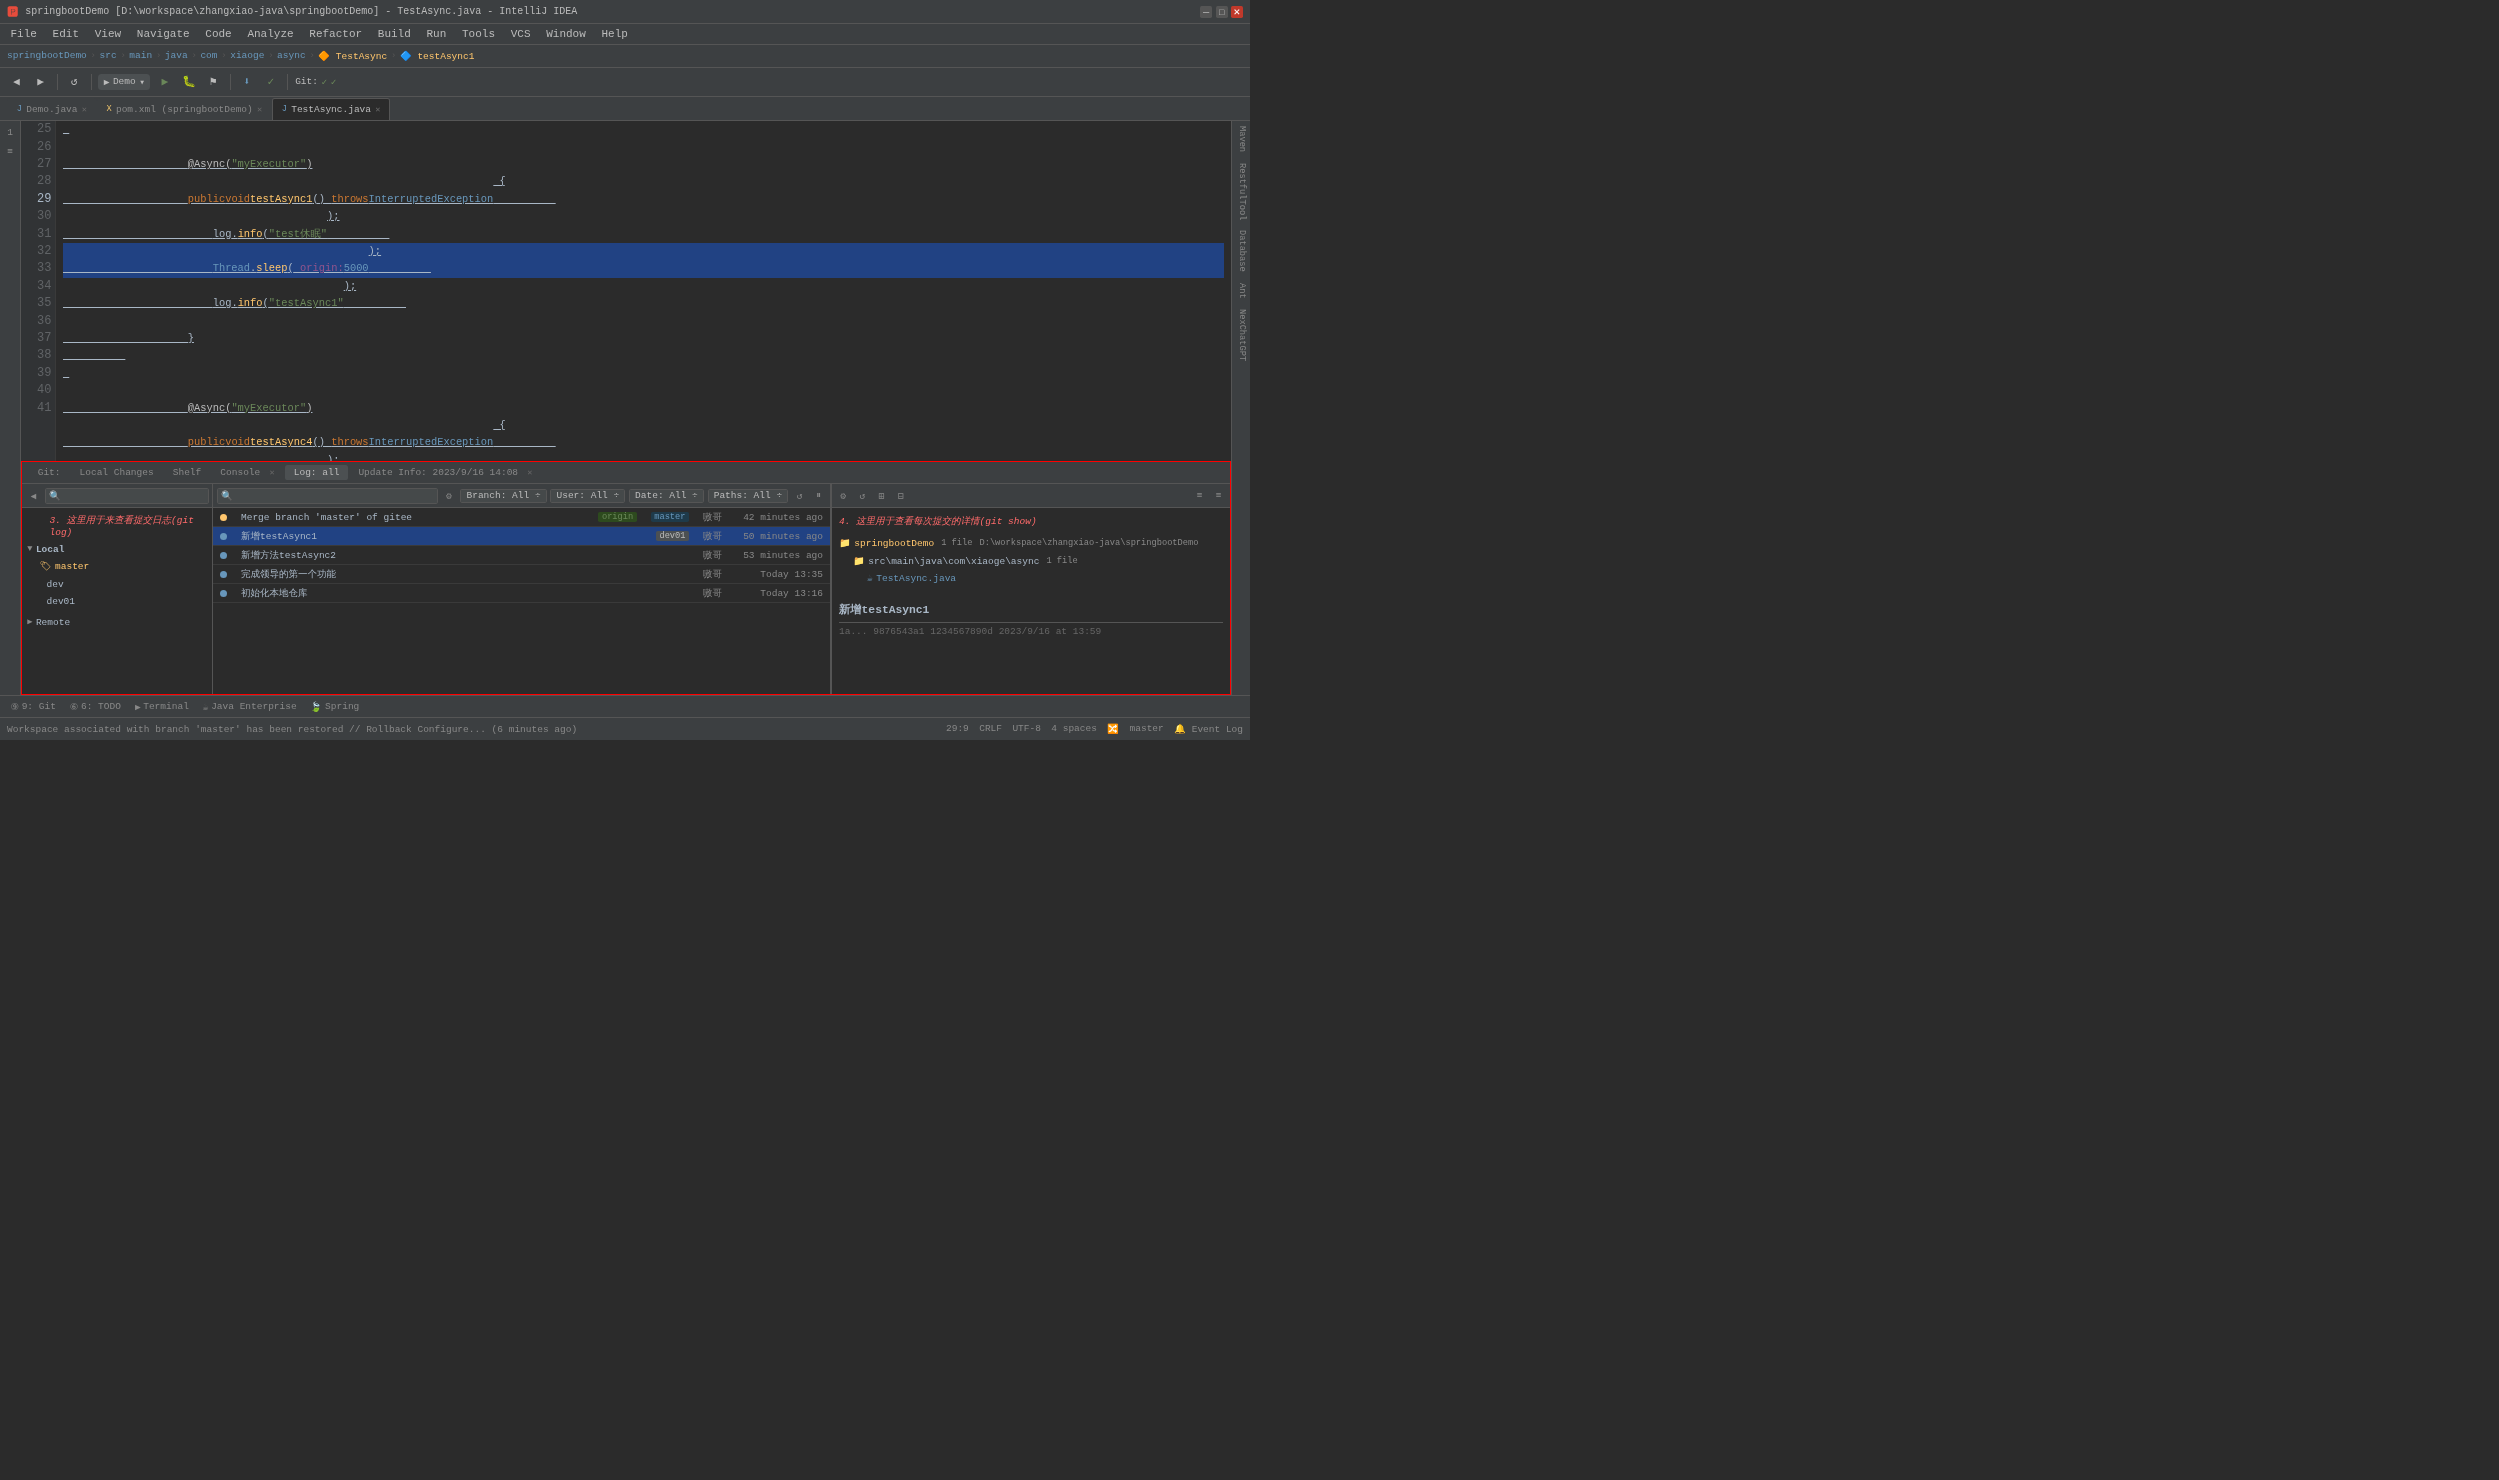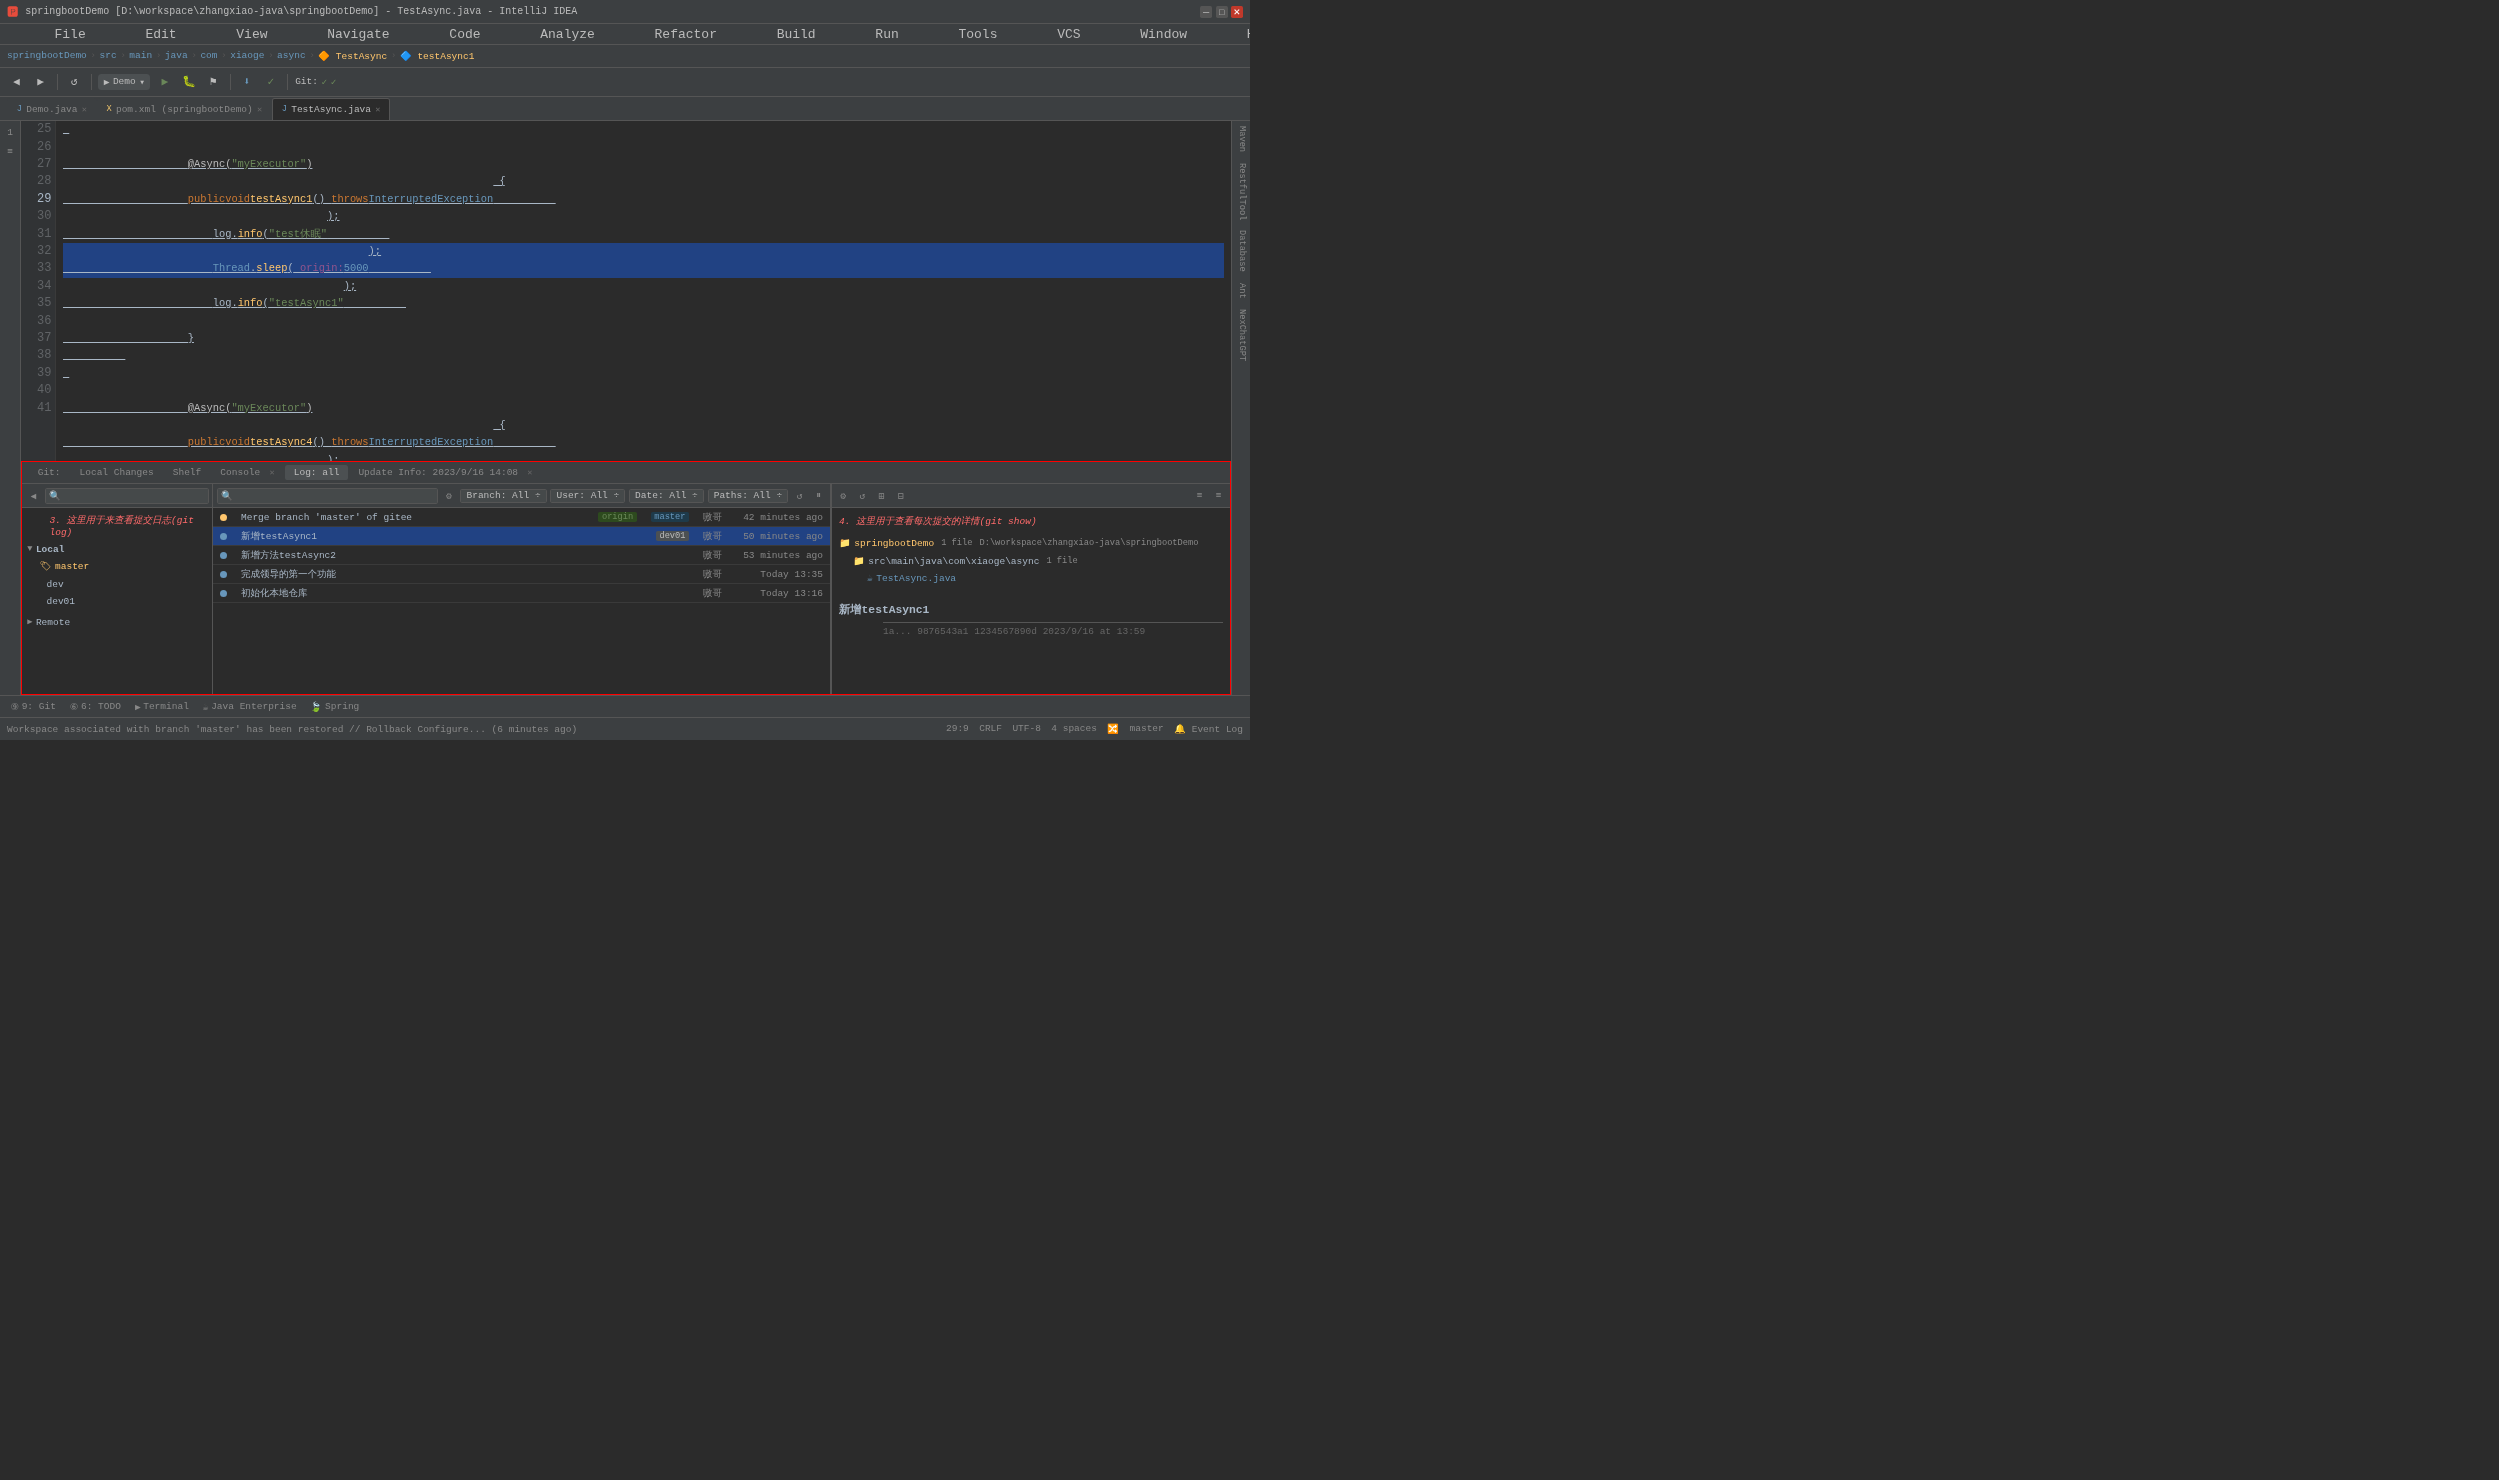--- a/index.html
+++ b/index.html
@@ -55,25 +55,24 @@
       height: 21px;
       background: #3c3f41;
       display: flex;
       align-items: center;
       padding: 0 3.5px;
       gap: 1.7px;
       border-bottom: 0.9px solid #555;
     }
     .menu-item {
       padding: 1.7px 7px;
-      font-size: 13px;
+      font-size: 11px;
       color: #bbb;
       cursor: pointer;
       border-radius: 1.7px;
-      margin-left: 44px;
     }
 
     
     .nav-bar {
       height: 22.6px;
       background: #3c3f41;
       display: flex;
       align-items: center;
       padding: 0 7px;
       gap: 3.5px;
@@ -765,21 +764,21 @@
                   <span style="color:#888;margin-left:3.5px;font-size:8.7px;">1 file</span>
                 </div>
                 <div class="detail-tree-item" style="padding-left:28px;">
                   <span style="color:#6897bb;">☕</span>
                   <span style="color:#6897bb;">TestAsync.java</span>
                 </div>
               </div>
 
               <div style="margin-top:14px;">
                 <div class="commit-title">新增testAsync1</div>
-                <div style="font-size:9.5px;color:#666;border-top:0.9px solid #555;padding-top:3.5px;margin-left:44px;">
+                <div style="font-size:9.5px;color:#666;border-top:0.9px solid #555;padding-top:3.5px;">
                   <span>1a... 9876543a1 1234567890d 2023/9/16 at 13:59</span>
                 </div>
               </div>
             </div>
           </div>
         </div>
       </div>
     </div>
 
     <div class="right-sidebar">

